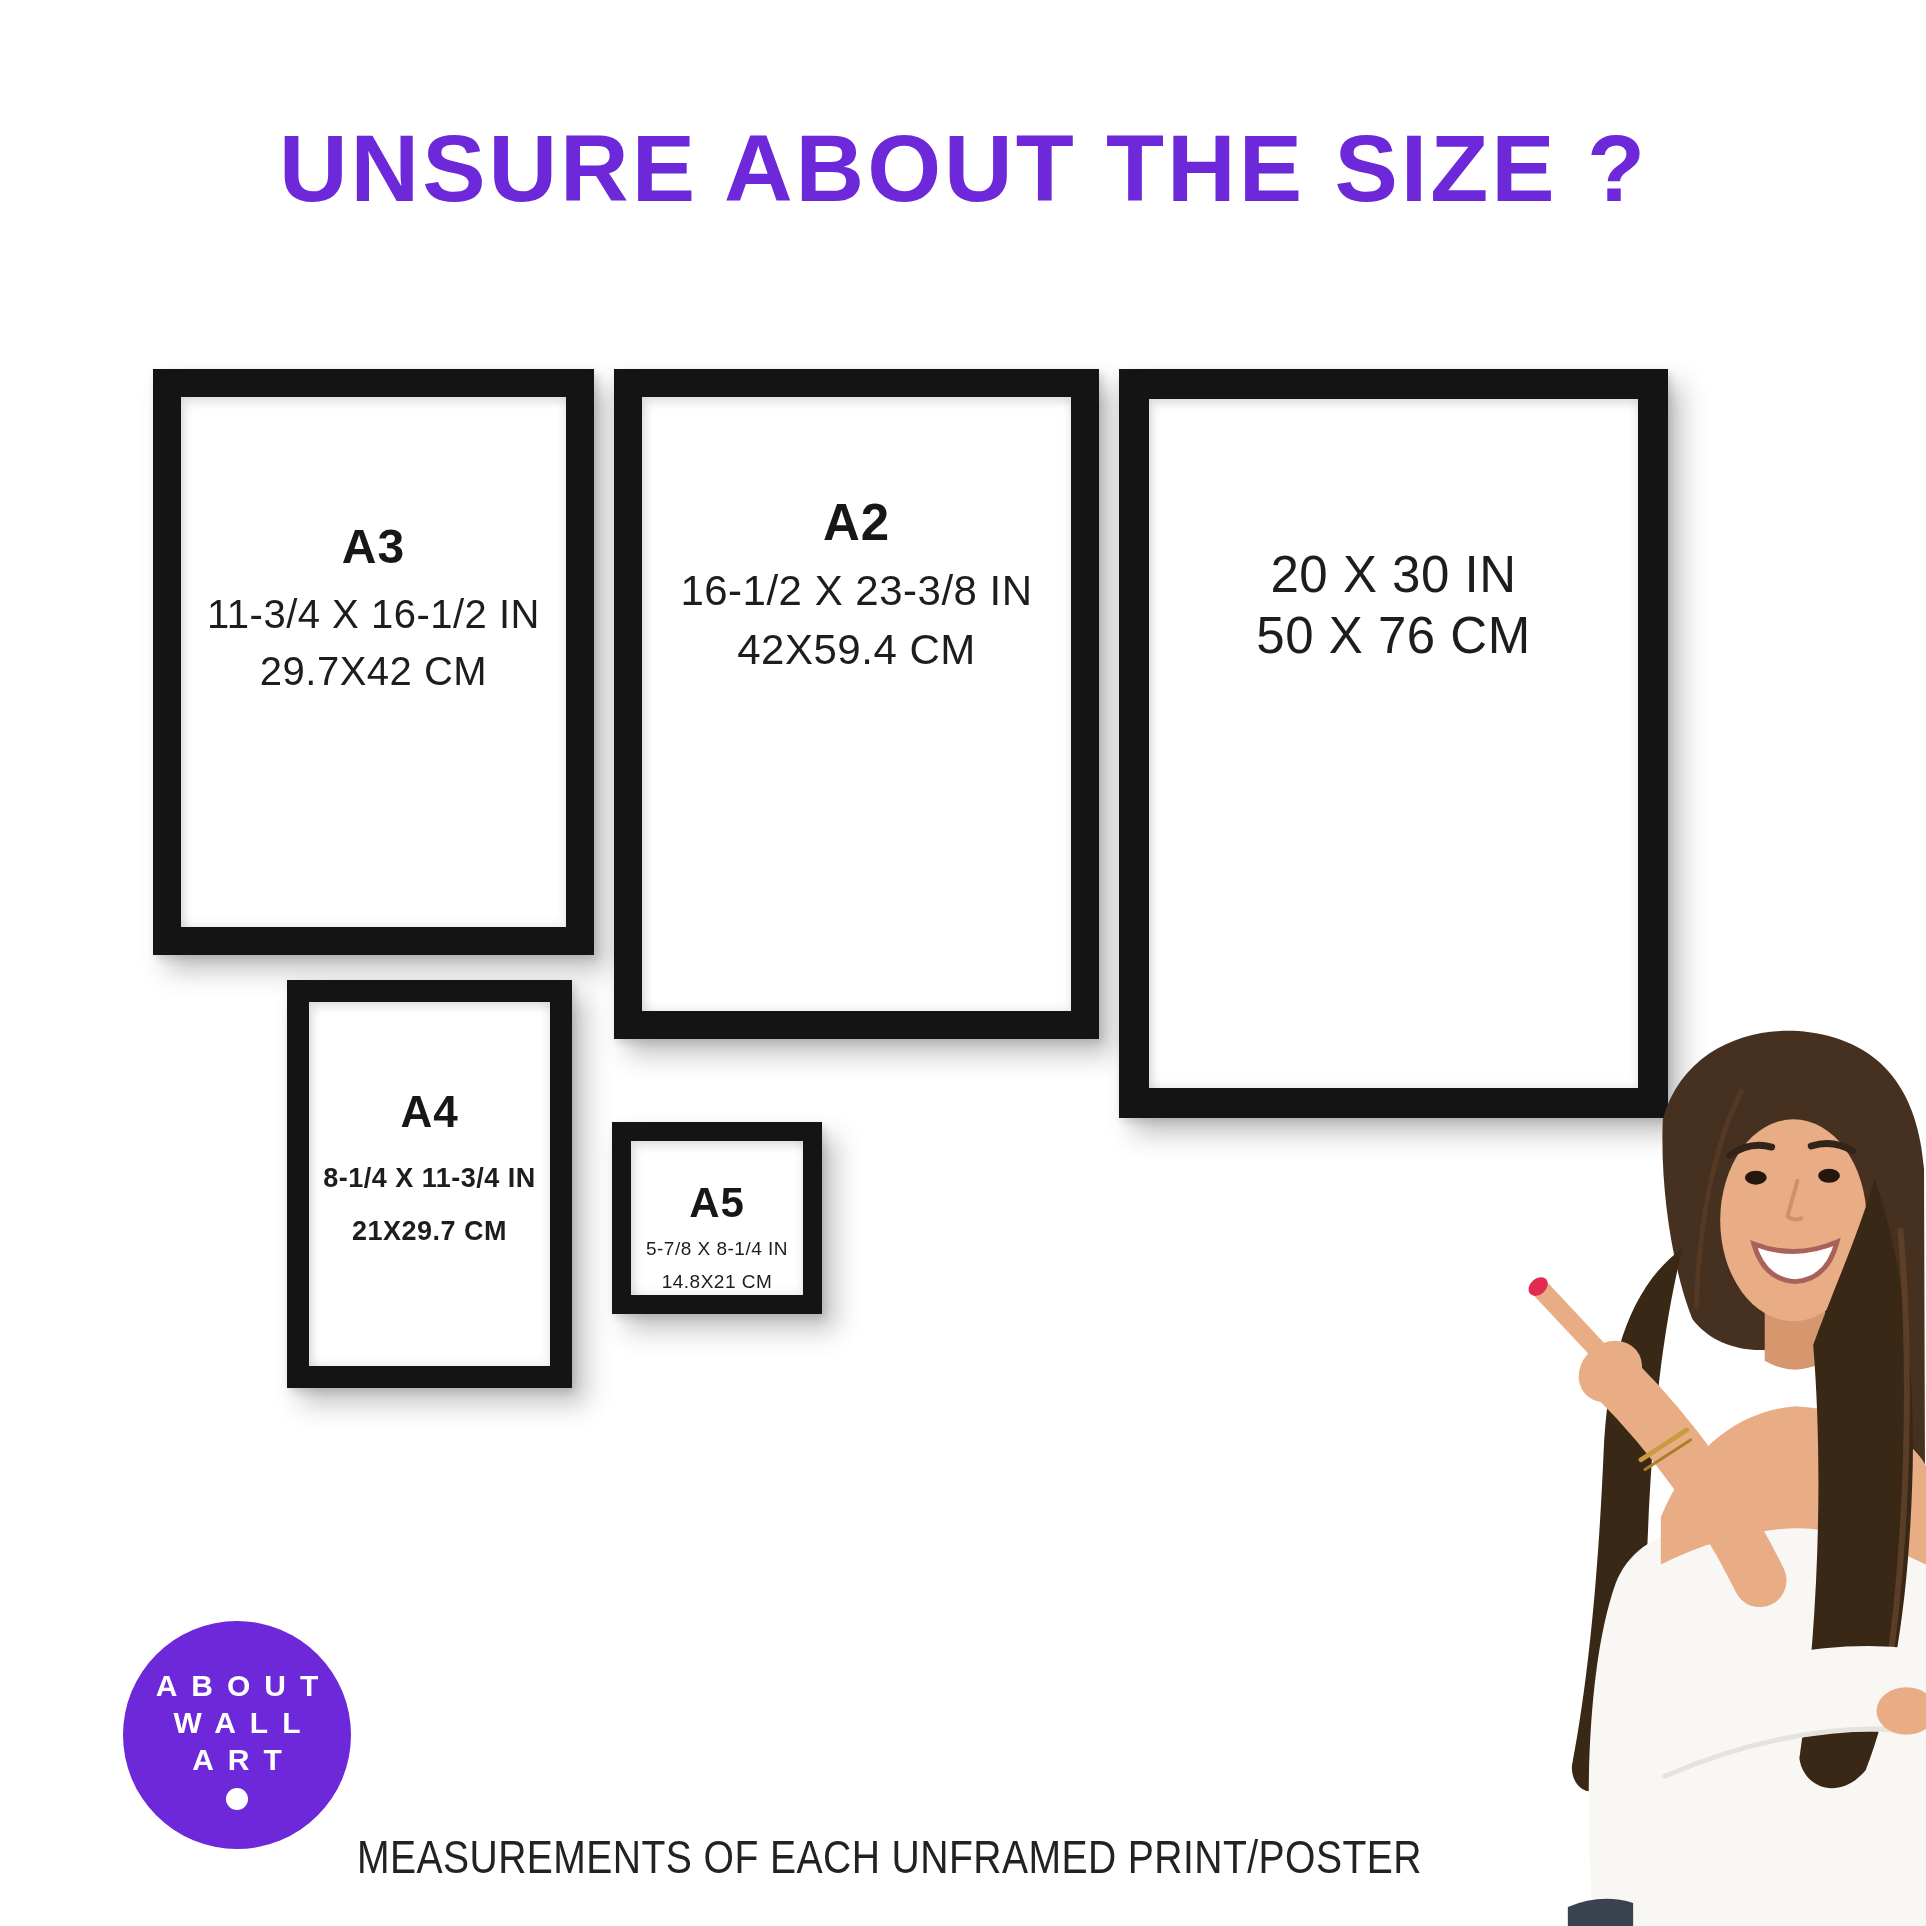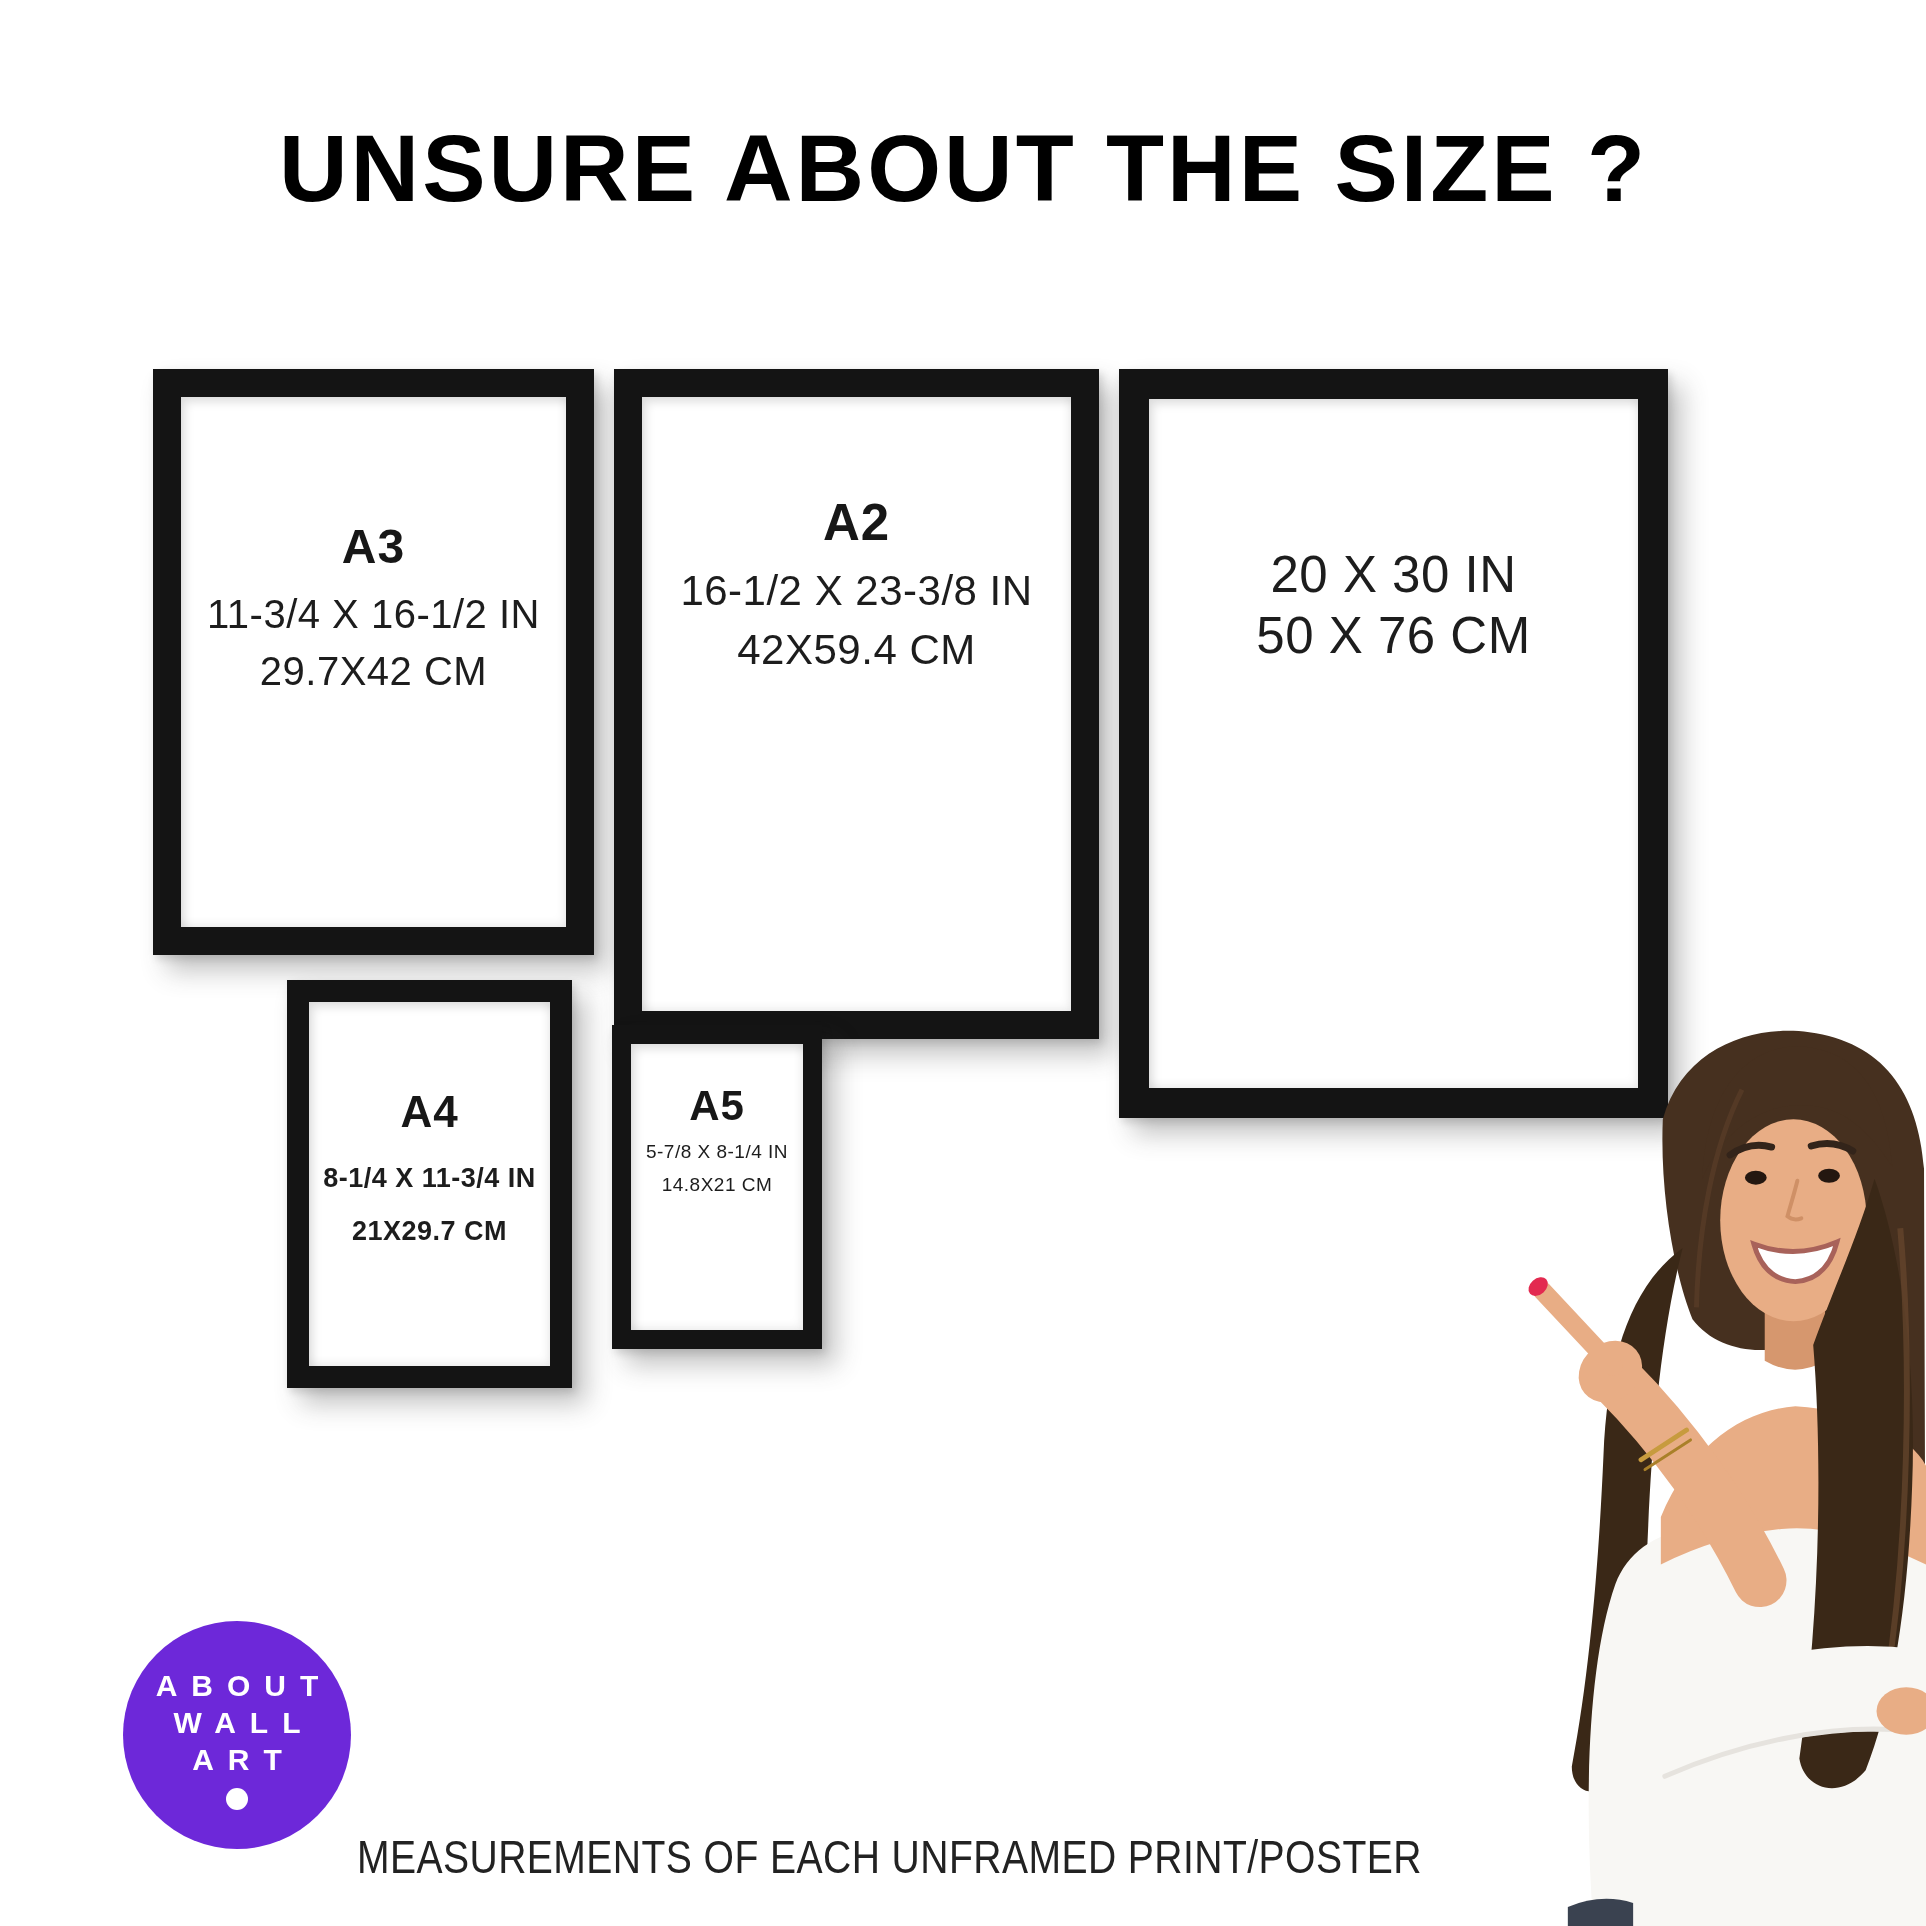--- a/index.html
+++ b/index.html
@@ -3,21 +3,21 @@
 <meta charset="utf-8">
 <style>
   html,body{margin:0;padding:0;background:#ffffff;}
   #stage{
     position:relative;width:1927px;height:1927px;overflow:hidden;
     background:#ffffff;font-family:"Liberation Sans",sans-serif;color:#1f1f1f;
   }
   
   .page-title{
     position:absolute;left:0;top:121px;width:1927px;text-align:center;
-    font-size:95px;font-weight:700;letter-spacing:3px;line-height:1;color:#000000;
+    font-size:95px;font-weight:700;letter-spacing:3px;line-height:1;color:#6d28d9;
     white-space:nowrap;
   }
   
   .frame{position:absolute;background:#141414;
     box-shadow:14px 16px 24px rgba(60,60,60,.30), 3px 4px 8px rgba(0,0,0,.14);}
   .frame-inner{
     position:absolute;background:#ffffff;
     box-shadow:inset 4px 5px 10px rgba(0,0,0,.13), inset -3px -4px 8px rgba(0,0,0,.06);
     display:flex;flex-direction:column;align-items:center;text-align:center;
     box-sizing:border-box;
@@ -38,21 +38,21 @@
 
   .frame--s2030{left:1119px;top:369px;width:549px;height:749px;}
   .frame--s2030 .frame-inner{inset:30px;padding-top:145px;}
   .frame--s2030 .size-line{font-size:51px;line-height:61px;}
 
   .frame--a4{left:287px;top:980px;width:285px;height:408px;}
   .frame--a4 .frame-inner{inset:22px;padding-top:85px;}
   .frame--a4 .size-label{font-size:44px;margin-bottom:16px;}
   .frame--a4 .size-line{font-size:27px;line-height:53px;font-weight:bold;}
 
-  .frame--a5{left:612px;top:1025px;width:210px;height:324px;text-decoration:underline;}
+  .frame--a5{left:612px;top:1122px;width:210px;height:192px;text-decoration:underline;}
   .frame--a5 .frame-inner{inset:19px;padding-top:38px;}
   .frame--a5 .size-label{font-size:42px;margin-bottom:6px;}
   .frame--a5 .size-line{font-size:19px;line-height:33px;}
 
   
   .logo{
     position:absolute;left:123px;top:1621px;width:228px;height:228px;border-radius:50%;
     background:#6d28d9;display:flex;flex-direction:column;align-items:center;
     justify-content:center;padding-top:6px;box-sizing:border-box;
   }

